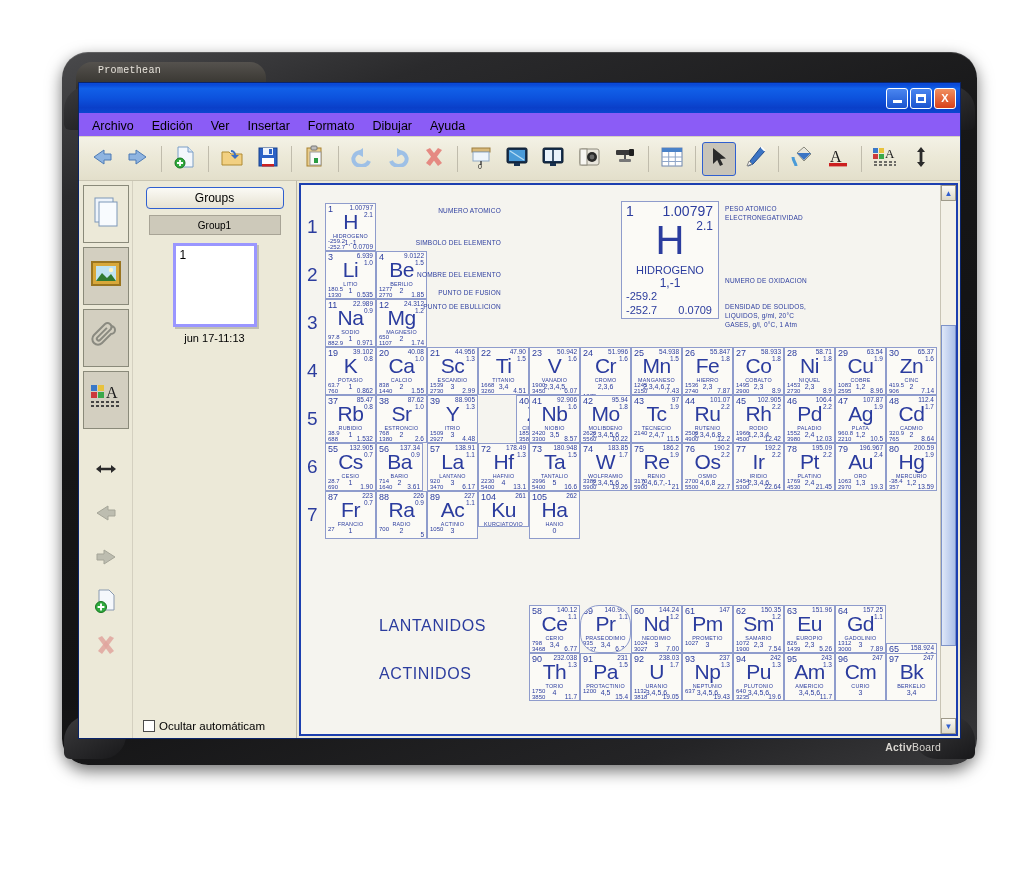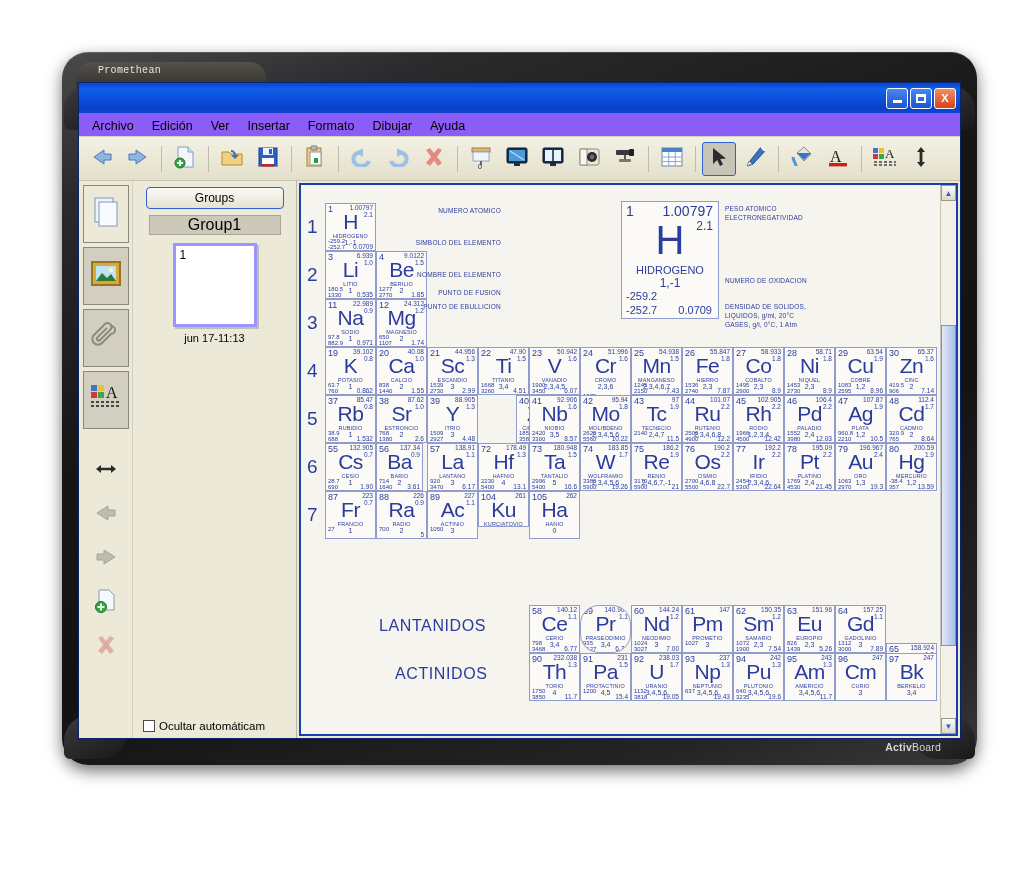--- a/index.html
+++ b/index.html
@@ -122,21 +122,21 @@
     display:flex; flex-direction:column; align-items:center; padding-top: 6px;
     border-right: 1px solid #bdb9a8; position:relative;
   }
   .panel-btn {
     width: 138px; height: 22px; font-size: 12px; color:#000;
     display:flex; align-items:center; justify-content:center;
     border:1px solid #2f5fd0; border-radius:4px;
     background: linear-gradient(180deg,#fbfaf5,#e6e2d2); cursor:pointer;
   }
   .group-btn {
-    width: 132px; height: 20px; margin-top: 6px; font-size: 16px;
+    width: 132px; height: 20px; margin-top: 6px; font-size: 10px;
     display:flex; align-items:center; justify-content:center;
     background:#cdc9ba; border:1px solid #a8a496; cursor:pointer;
   }
   #thumb {
     width: 84px; height: 84px; margin-top: 8px; background:#fff;
     border: 3px solid #9a96ff; box-shadow: 2px 2px 0 rgba(0,0,0,.18);
     font-size: 12px; color:#000; padding: 2px 0 0 4px; cursor:pointer;
   }
   #thumb-label { font-size: 11px; margin-top: 5px; color:#000; }
   #autohide {
@@ -1117,21 +1117,21 @@
                   <div class="ox">3</div>
                 </div>
                 <div class="cell" style="left: 585px; top: 468px; width: 51px; height: 48px;">
                   <div class="z">97</div>
                   <div class="m">247</div>
                   <div class="sym">Bk</div>
                   <div class="nm">BERKELIO</div>
                   <div class="ox">3,4</div>
                 </div>
                 <div class="series-label" style="left: 78px; top: 432px;">LANTANIDOS</div>
-                <div class="series-label" style="left: 94px; top: 480px; text-align: right;">ACTINIDOS</div>
+                <div class="series-label" style="left: 78px; top: 480px; text-align: right;">ACTINIDOS</div>
                 <div id="legend-box" style="left: 320px; top: 16px; width: 98px; height: 118px;">
                   <div class="lz">1</div>
                   <div class="lm">1.00797</div>
                   <div class="len">2.1</div>
                   <div class="lsym">H</div>
                   <div class="lnm">HIDROGENO</div>
                   <div class="lox">1,-1</div>
                   <div class="lmp">-259.2</div>
                   <div class="lbp">-252.7</div>
                   <div class="lde">0.0709</div>

